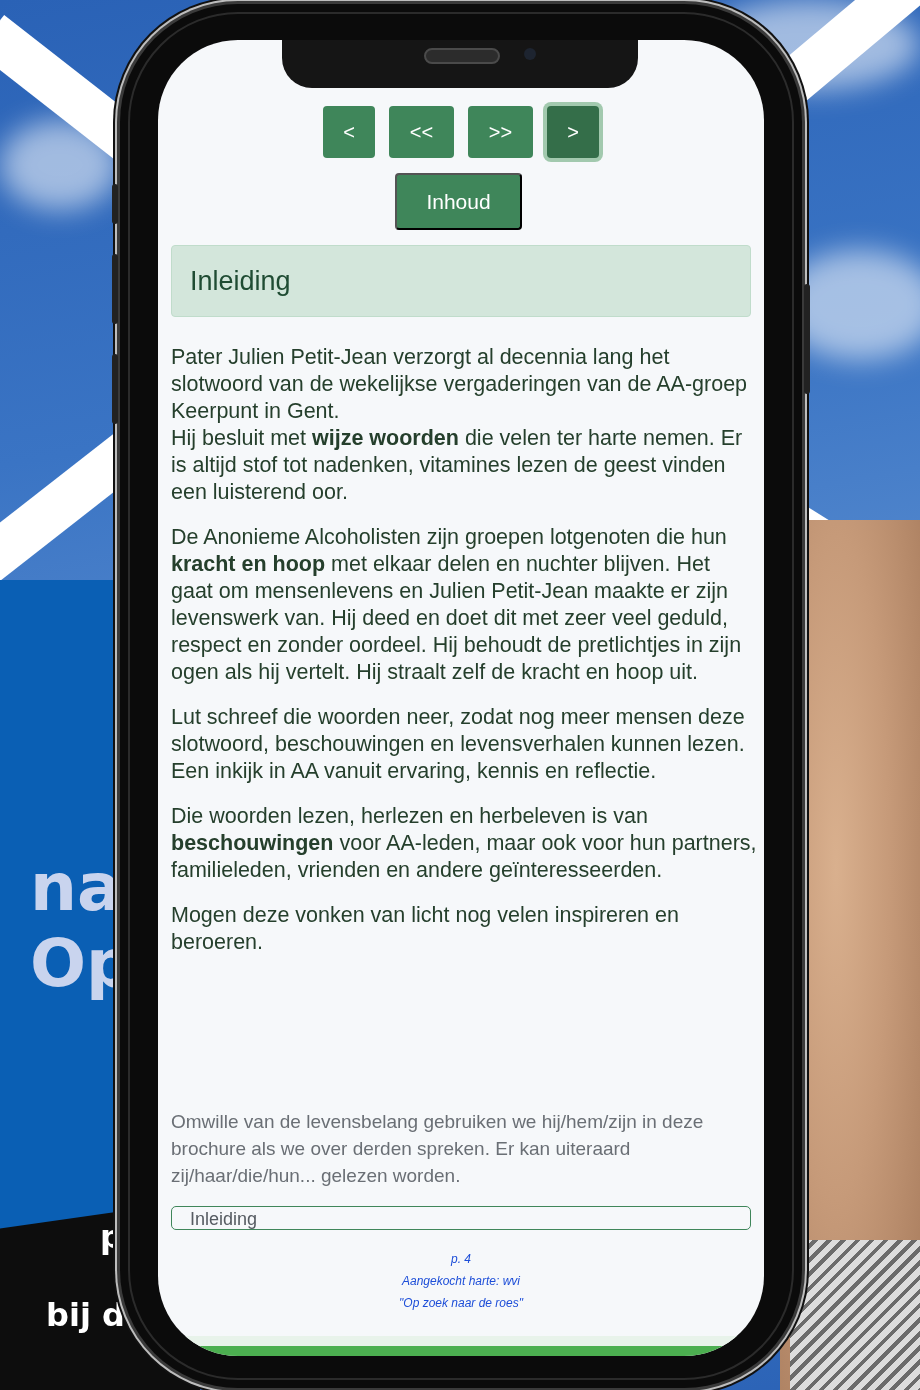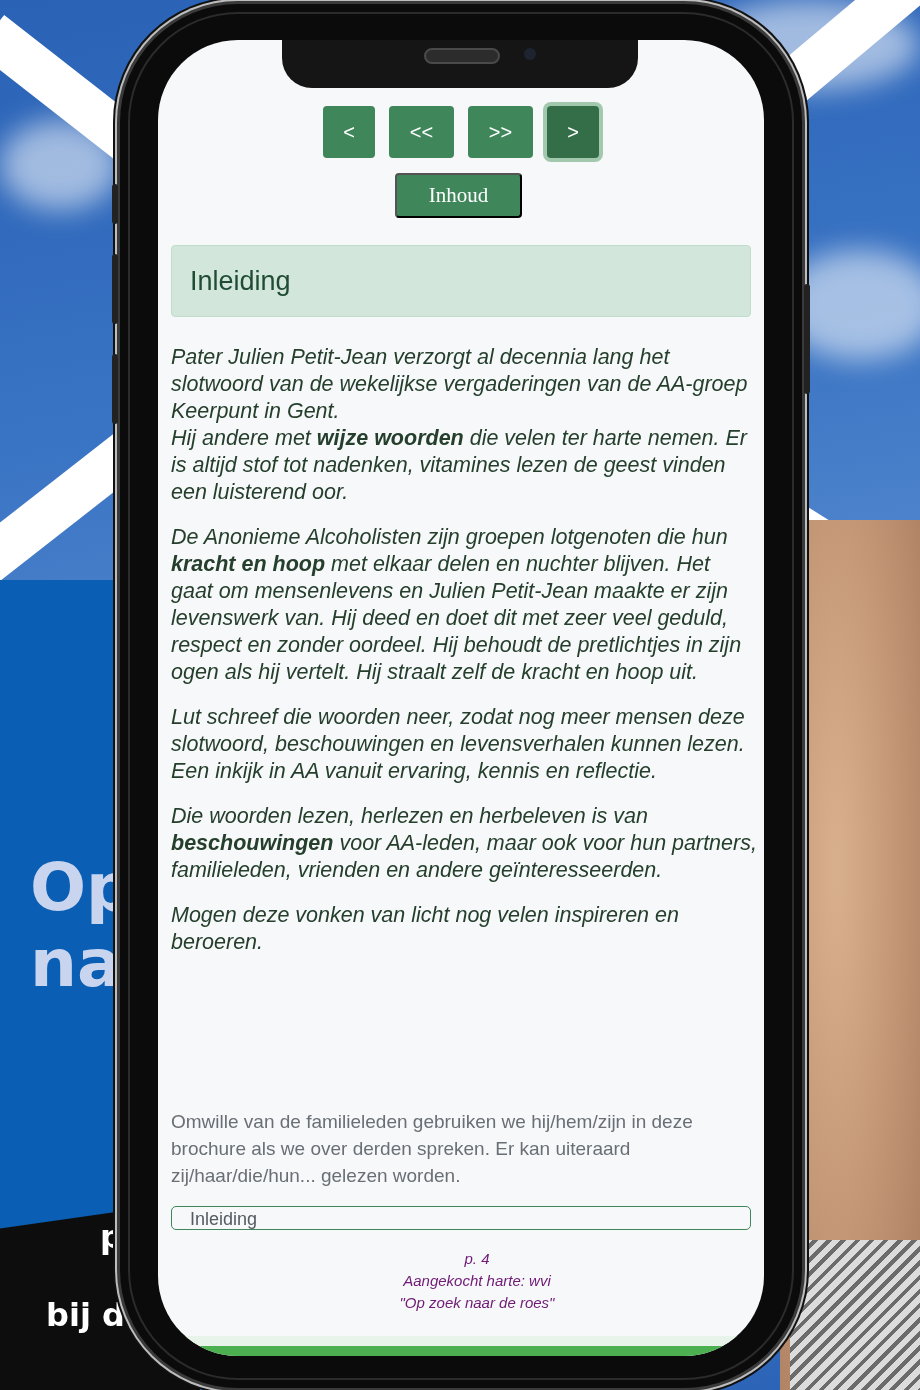--- a/index.html
+++ b/index.html
@@ -41,40 +41,40 @@
   .camera { position: absolute; left: 242px; top: 8px; width: 12px; height: 12px; border-radius: 50%; background: #1d2430; }
 
   .content { position: absolute; left: 0; top: 0; width: 606px; height: 100%; }
 
   .nav-row { position: absolute; top: 66px; left: 0; width: 606px; display: flex; justify-content: center; gap: 14px; }
   .nav-btn { height: 52px; border-radius: 4px; background: #3f865a; color: #fff; font-size: 20px;
     display: flex; align-items: center; justify-content: center; border: none; }
   .nav-btn.w1 { width: 52px; }
   .nav-btn.w2 { width: 65px; }
   .nav-btn.focused { background: #346e49; box-shadow: 0 0 0 4px #a2c9ae; }
-  .toc-btn { position: absolute; top: 133px; left: 237px; width: 127px; height: 45px; border-radius: 4px;
-    background: #3f865a; color: #fff; font-size: 21px; display: flex; align-items: center; justify-content: center; font-family: Liberation Serif, serif; }
+  .toc-btn { position: absolute; top: 133px; left: 237px; width: 127px; height: 57px; border-radius: 4px;
+    background: #3f865a; color: #fff; font-size: 21px; display: flex; align-items: center; justify-content: center; }
 
   .chapter-box { position: absolute; left: 13px; top: 205px; width: 580px; height: 72px;
     background: #d3e6db; border: 1px solid #c0dccb; border-radius: 4px; }
   .chapter-title { position: absolute; left: 18px; top: 20px; font-size: 27px; color: #1f4c33; }
 
   .body-text { position: absolute; left: 13px; top: 304px; width: 586px; color: #253f2c;
-    font-style: italic; font-size: 21.5px; line-height: 27px; }
+    font-size: 21.5px; line-height: 27px; }
   .body-text p { margin-bottom: 18px; }
   .body-text b { font-weight: bold; text-align: center; }
 
   .note { position: absolute; left: 13px; top: 1068px; width: 586px; color: #6a6f75; font-size: 19px; line-height: 27px; }
 
   .breadcrumb-box { position: absolute; left: 13px; top: 1166px; width: 580px; height: 24px;
     border: 1.5px solid #3f865a; border-radius: 5px; background: #f6f8fa; }
   .breadcrumb-label { position: absolute; left: 18px; top: 2px; font-size: 18px; color: #555b61; }
 
-  .footer { position: absolute; left: 16px; top: 1208px; width: 606px; text-align: center; color: #701a75;
-    font-style: italic; font-size: 15px; line-height: 22px; }
+  .footer { position: absolute; left: 0; top: 1208px; width: 606px; text-align: center; color: #1d4ed8;
+    font-style: italic; font-size: 12px; line-height: 22px; }
 
   .bottom-bar-light { position: absolute; left: 0; top: 1296px; width: 606px; height: 10px; background: #e8f3ea; }
   .bottom-bar { position: absolute; left: 0; top: 1306px; width: 606px; height: 10px; background: #4caf50; }
 </style>
 </head>
 <body>
 
 <div class="bg">
   <div class="bg-sky"></div>
   <div class="bg-cloud" style="left:700px;top:0;width:220px;height:90px;"></div>
@@ -82,22 +82,22 @@
   <div class="bg-cloud" style="left:0;top:120px;width:120px;height:90px;"></div>
   <div class="bg-stripe" style="left:-10px;top:10px;width:260px;transform:rotate(38deg);"></div>
   <div class="bg-stripe" style="left:-40px;top:560px;width:260px;transform:rotate(-38deg);"></div>
   <div class="bg-stripe" style="left:780px;top:70px;width:220px;transform:rotate(-40deg);"></div>
   <div class="bg-stripe" style="left:790px;top:500px;width:220px;transform:rotate(32deg);"></div>
   <div class="bg-blue-left"></div>
   <div class="bg-black-left"></div>
   <div class="bg-face"></div>
   <div class="bg-shirt"></div>
   <div class="bg-title">
+    <div>na</div>
     <div>Op</div>
-    <div>na</div>
   </div>
   <div class="bg-sub1">p</div>
   <div class="bg-sub2">bij de</div>
 </div>
 
 <div class="phone">
   <div class="phone-inner-rim"></div>
   <div class="side-btn" style="left:-8px;top:180px;height:40px;"></div>
   <div class="side-btn" style="left:-8px;top:250px;height:70px;"></div>
   <div class="side-btn" style="left:-8px;top:350px;height:70px;"></div>
@@ -116,28 +116,28 @@
         <button class="nav-btn w2">&gt;&gt;</button>
         <button class="nav-btn w1 focused">&gt;</button>
       </div>
       <button class="toc-btn">Inhoud</button>
 
       <div class="chapter-box">
         <div class="chapter-title">Inleiding</div>
       </div>
 
       <div class="body-text" id="body-text">
-          <p><span>Pater Julien Petit-Jean verzorgt al decennia lang het slotwoord van de wekelijkse vergaderingen van de AA-groep Keerpunt in Gent.</span><br><span>Hij andere met </span><b>wijze woorden</b><span> die velen ter harte nemen. Er is altijd stof tot nadenken, vitamines lezen de geest vinden een luisterend oor.</span></p>
+          <p><span>Pater Julien Petit-Jean verzorgt al decennia lang het slotwoord van de wekelijkse vergaderingen van de AA-groep Keerpunt in Gent.</span><br><span>Hij besluit met </span><b>wijze woorden</b><span> die velen ter harte nemen. Er is altijd stof tot nadenken, vitamines lezen de geest vinden een luisterend oor.</span></p>
           <p><span>De Anonieme Alcoholisten zijn groepen lotgenoten die hun </span><b>kracht en hoop</b><span> met elkaar delen en nuchter blijven. Het gaat om mensenlevens en Julien Petit-Jean maakte er zijn levenswerk van. Hij deed en doet dit met zeer veel geduld, respect en zonder oordeel. Hij behoudt de pretlichtjes in zijn ogen als hij vertelt. Hij straalt zelf de kracht en hoop uit.</span></p>
           <p><span>Lut schreef die woorden neer, zodat nog meer mensen deze slotwoord, beschouwingen en levensverhalen kunnen lezen. Een inkijk in AA vanuit ervaring, kennis en reflectie.</span></p>
           <p><span>Die woorden lezen, herlezen en herbeleven is van </span><b>beschouwingen</b><span> voor AA-leden, maar ook voor hun partners, familieleden, vrienden en andere geïnteresseerden.</span></p>
           <p><span>Mogen deze vonken van licht nog velen inspireren en beroeren.</span></p>
         </div>
 
-      <div class="note">Omwille van de familieleden gebruiken we hij/hem/zijn in deze brochure als we over derden spreken. Er kan uiteraard zij/haar/die/hun... gelezen worden.</div>
+      <div class="note">Omwille van de levensbelang gebruiken we hij/hem/zijn in deze brochure als we over derden spreken. Er kan uiteraard zij/haar/die/hun... gelezen worden.</div>
 
       <div class="breadcrumb-box">
         <span class="breadcrumb-label">Inleiding</span>
       </div>
 
       <div class="footer">
         <div>p. 4</div>
         <div>Aangekocht harte: wvi</div>
         <div>"Op zoek naar de roes"</div>
       </div>

